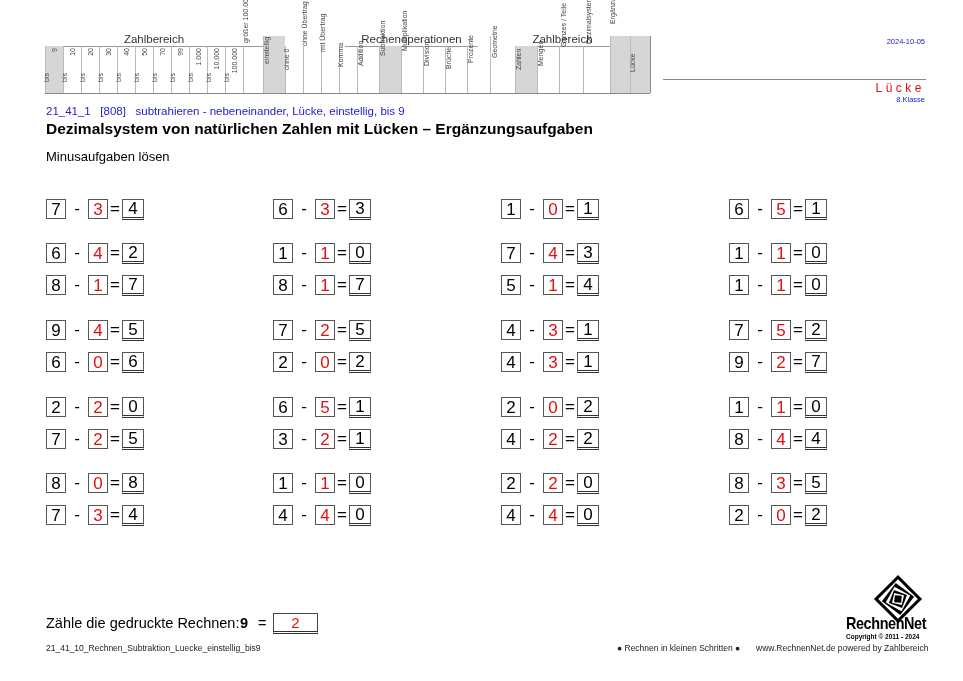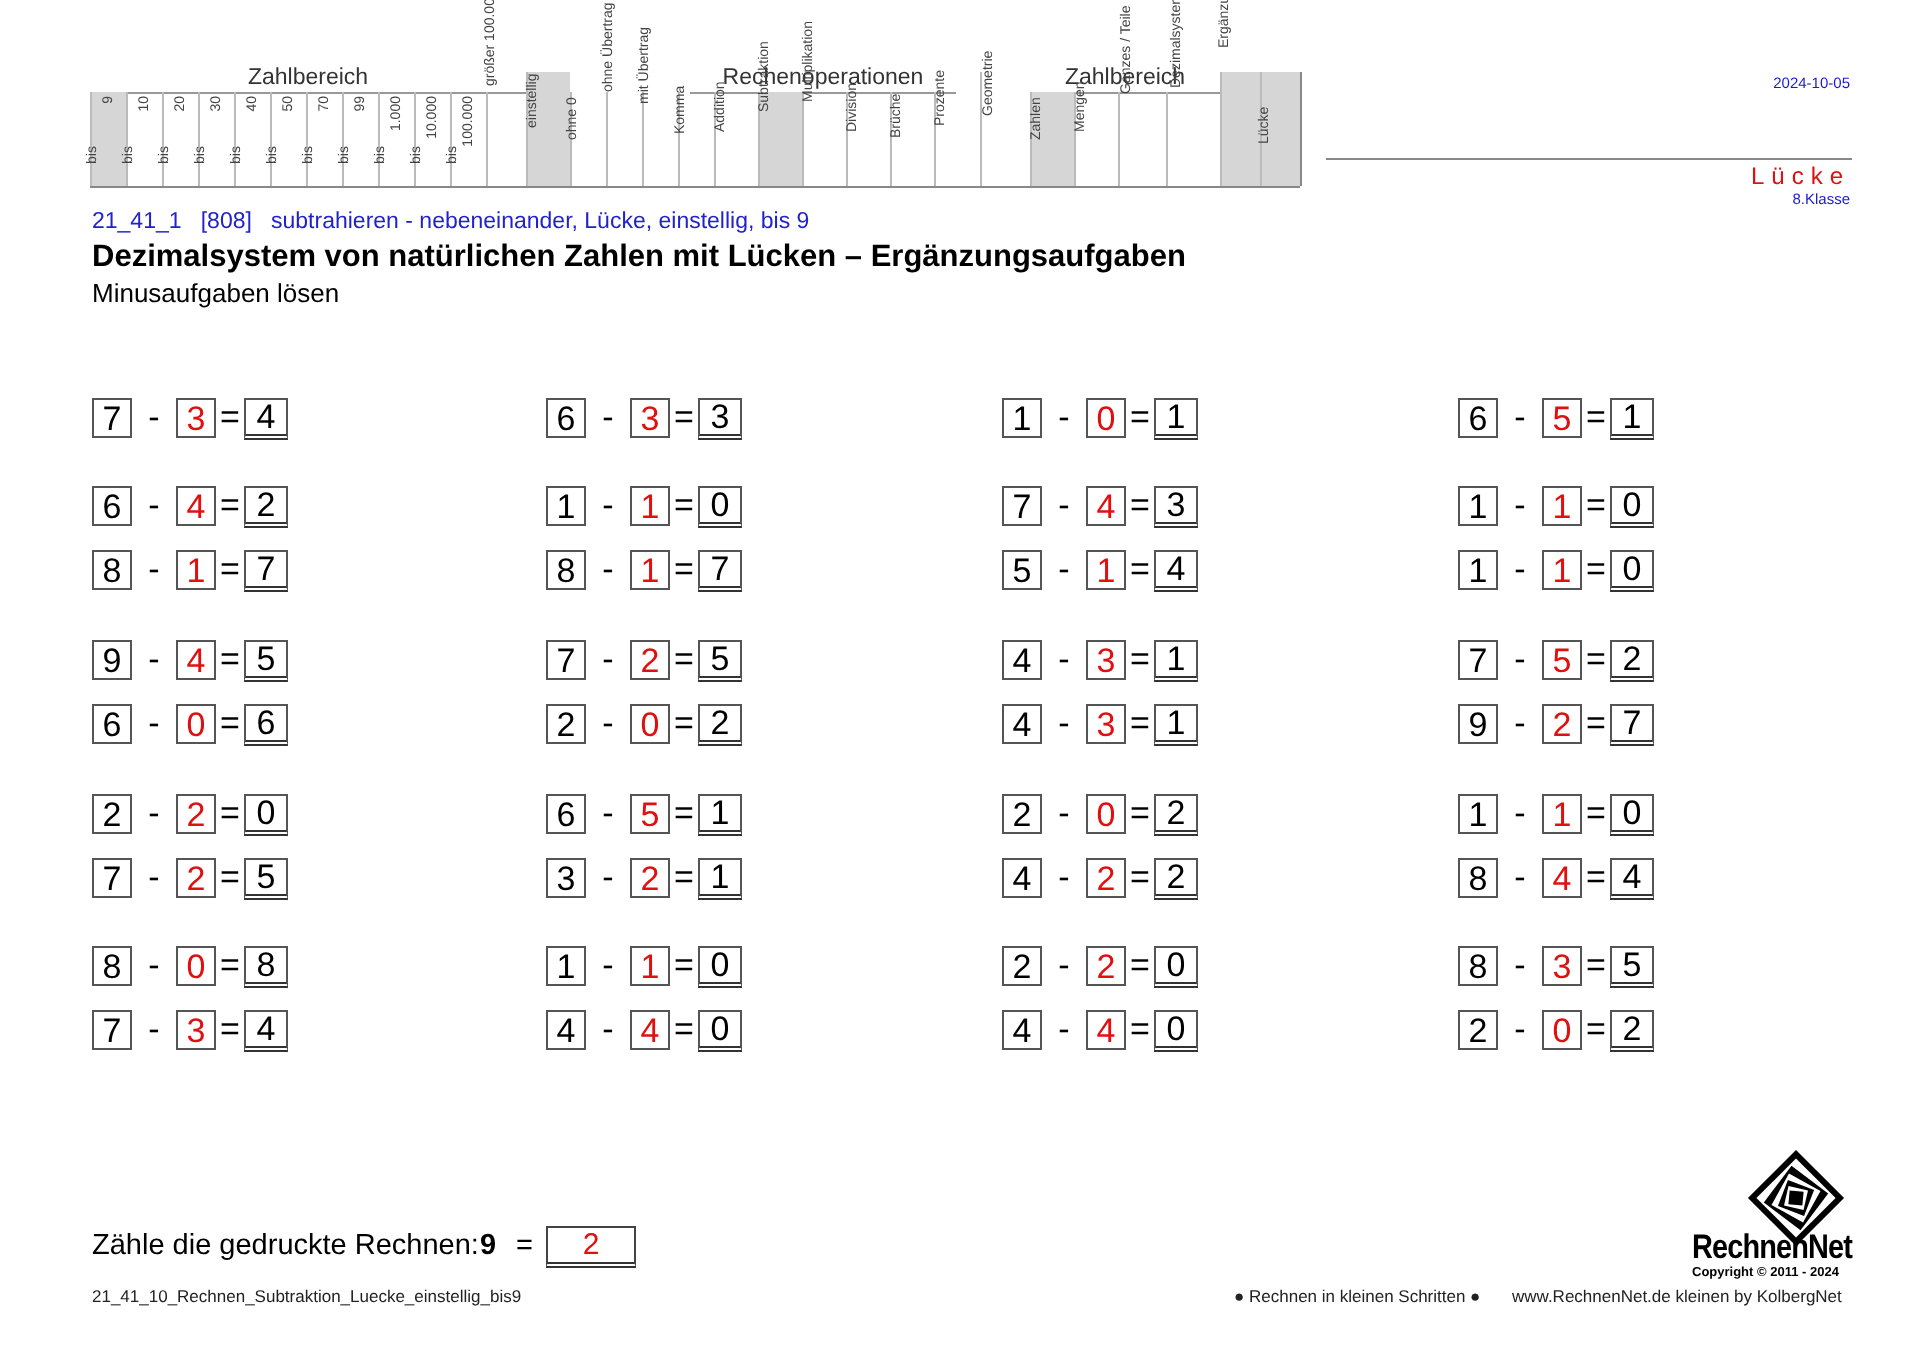--- a/index.html
+++ b/index.html
@@ -34,21 +34,21 @@
   .baseline { position:absolute; left:45px; top:93px; width:605px; height:1px; background:#888; }
   .vsep { position:absolute; width:1px; background:#888; }
 
   .date { position:absolute; right:38px; top:37px; font-size:7.5px; color:#1a1acc; }
   .rule { position:absolute; left:663px; top:79px; width:263px; height:1px; background:#888; }
   .loesung { position:absolute; right:38px; top:81px; font-size:12px; color:#dd1111; letter-spacing:3.5px; }
   .klasse { position:absolute; right:38px; top:95px; font-size:7.5px; color:#1a1acc; }
 
   .code-line { position:absolute; left:46px; top:105px; font-size:11.5px; color:#2222cc; }
   .title { position:absolute; left:46px; top:120px; font-size:15.5px; font-weight:bold; }
-  .subtitle { position:absolute; left:46px; top:139px; font-size:13px; }
+  .subtitle { position:absolute; left:46px; top:149px; font-size:13px; }
 
   
   .prob { position:absolute; height:22px; display:flex; align-items:center; font-size:17px; }
   .box {
     width:20px; height:20px; border:1px solid #555; box-sizing:border-box; display:flex;
     align-items:center; justify-content:center; line-height:1; background:#fff;
   }
   .box.red { color:#e01010; }
   .box.ans { width:22px; border-bottom:3px double #333; height:21px; }
   .op { width:22px; text-align:center; }
@@ -445,21 +445,21 @@
     </div>
   </div>
 
 <div class="count-label">Zähle die gedruckte Rechnen:</div>
 <div class="count-digit">9</div>
 <div class="count-eq">=</div>
 <div class="count-box">2</div>
 
 <div class="filename">21_41_10_Rechnen_Subtraktion_Luecke_einstellig_bis9</div>
 <div class="footer-slogan">● Rechnen in kleinen Schritten ●</div>
-<div class="footer-url">www.RechnenNet.de kleinen by KolbergNet</div>
+<div class="footer-url">www.RechnenNet.de powered by Zahlbereich</div>
 
 <svg class="logo" viewBox="0 0 52 52">
   <g transform="translate(26,26) rotate(45)">
     <rect x="-17" y="-17" width="34" height="34" fill="#000"></rect>
     <rect x="-14" y="-14" width="28" height="28" fill="#fff"></rect>
     <rect x="-11.5" y="-11.5" width="23" height="23" fill="#000" transform="rotate(-8)"></rect>
     <rect x="-9" y="-9" width="18" height="18" fill="#fff" transform="rotate(-16)"></rect>
     <rect x="-7" y="-7" width="14" height="14" fill="#000" transform="rotate(-24)"></rect>
     <rect x="-5" y="-5" width="10" height="10" fill="#fff" transform="rotate(-32)"></rect>
     <rect x="-3.5" y="-3.5" width="7" height="7" fill="#000" transform="rotate(-40)"></rect>

